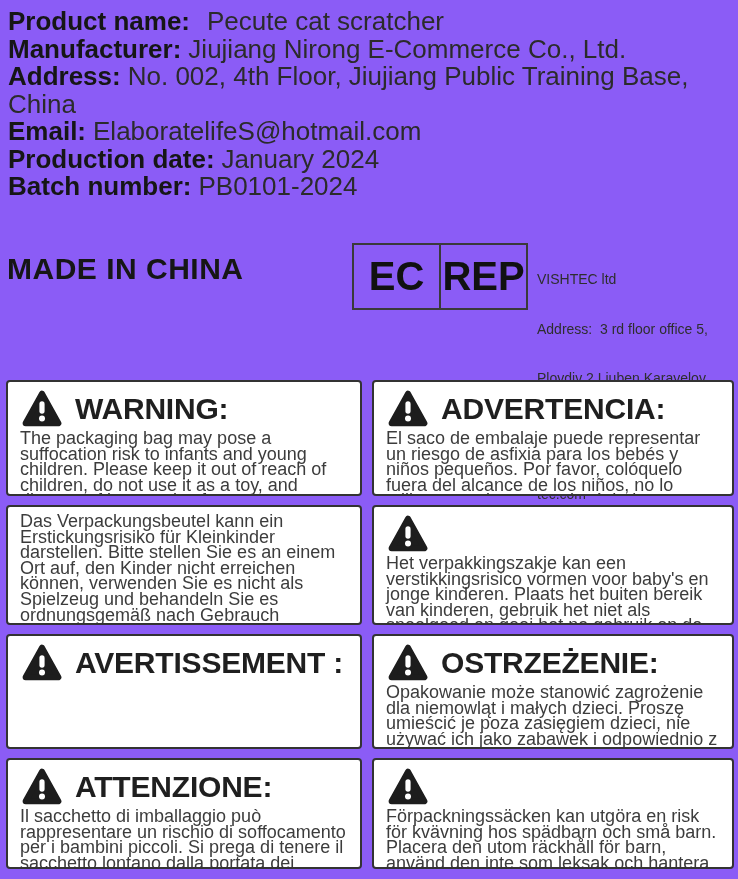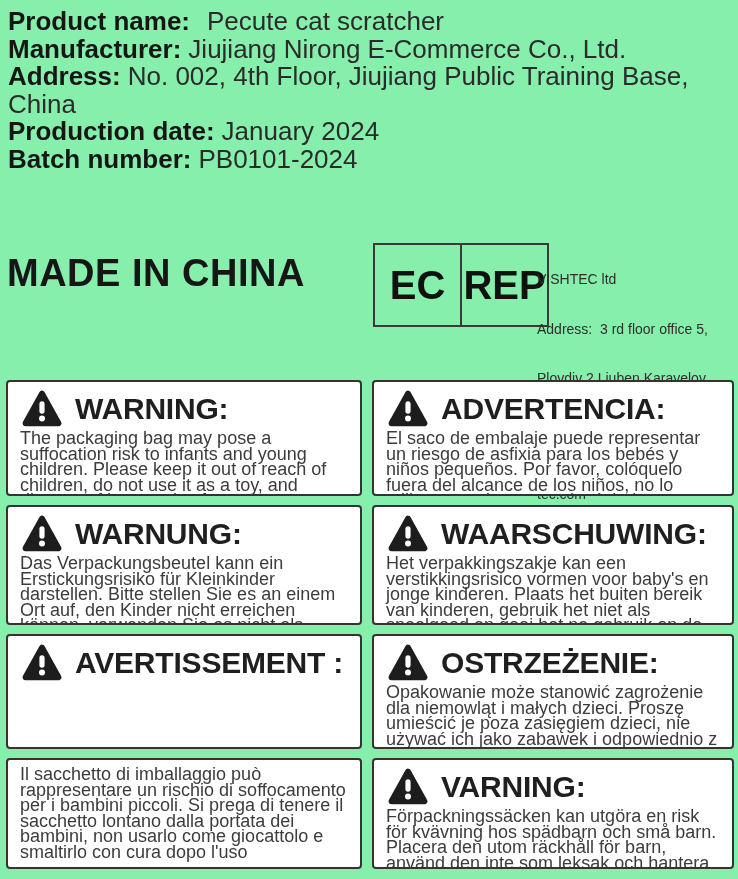--- a/index.html
+++ b/index.html
@@ -1,43 +1,42 @@
 <!DOCTYPE html>
 <html><head>
 <meta charset="utf-8">
 <style>
   html,body{margin:0;padding:0;background:#fff;}
   .page{
     position:relative;
     width:738px;height:879px;
-    background:#86efac;
+    background:#8b5cf6;
     overflow:hidden;
     font-family:"Liberation Sans","DejaVu Sans",sans-serif;
     color:#1c1c1c;
   }
   
   .top-section{
     position:absolute;top:8px;left:8px;right:4px;
     font-size:26px;line-height:27.5px;color:#222;
   }
   .info-line .label{font-weight:bold;color:#161616;margin-right:7px;}
   .info-line .label:empty{margin-right:0;}
   .info-line.wide-gap .value{margin-left:10px;}
   .info-line .value{color:#2b2b2b;}
   
   .made-in-china{
     position:absolute;left:7px;top:252px;
-    font-size:38px;font-weight:bold;letter-spacing:.5px;color:#161616;
+    font-size:30px;font-weight:bold;letter-spacing:.5px;color:#161616;
   }
   .ec-rep-box{
     position:absolute;left:352px;top:243px;
-    width:176px;height:84px;box-sizing:border-box;
+    width:176px;height:67px;box-sizing:border-box;
     border:2px solid #3a3a3a;
     display:flex;
-    margin-left:21px;
   }
   .ec-cell{
     flex:1;display:flex;align-items:center;justify-content:center;
     font-size:40px;font-weight:bold;color:#111;
   }
   .ec-cell.first{border-right:2px solid #3a3a3a;}
   .vishtec-block{
     position:absolute;left:537px;top:238px;width:200px;
     font-size:14px;line-height:16.5px;color:#2e2e2e;
     white-space:pre-wrap;
@@ -83,20 +82,23 @@
     <div class="info-line">
       <span class="label">Manufacturer:</span><span class="value">Jiujiang Nirong E-Commerce Co., Ltd.</span>
     </div>
     <div class="info-line">
       <span class="label">Address:</span><span class="value">No. 002, 4th Floor, Jiujiang Public Training Base,</span>
     </div>
     <div class="info-line">
       <span class="label"></span><span class="value">China</span>
     </div>
     <div class="info-line">
+      <span class="label">Email:</span><span class="value">ElaboratelifeS@hotmail.com</span>
+    </div>
+    <div class="info-line">
       <span class="label">Production date:</span><span class="value">January 2024</span>
     </div>
     <div class="info-line">
       <span class="label">Batch number:</span><span class="value">PB0101-2024</span>
     </div>
   </div>
 
   <div class="made-in-china">MADE IN CHINA</div>
 
   <div class="ec-rep-box">
@@ -132,39 +134,30 @@
           <path d="M50 9 L91 83 L9 83 Z" fill="#1d1d1d" stroke="#1d1d1d" stroke-width="15" stroke-linejoin="round"></path>
           <rect x="43.5" y="28" width="13" height="31" rx="6.5" fill="#fff"></rect>
           <circle cx="50" cy="71" r="7.5" fill="#fff"></circle>
         </svg>
         <span class="warning-title">ADVERTENCIA:</span>
       </div>
       <div class="warning-body">El saco de embalaje puede representar un riesgo de asfixia para los bebés y niños pequeños. Por favor, colóquelo fuera del alcance de los niños, no lo utilice como juguete y deséchelo adecuadamente después de usarlo</div>
     </div>
 
     <div class="warning-box">
-      <div class="warning-header">
-        <svg class="warning-icon" viewBox="0 0 100 92">
-          <path d="M50 9 L91 83 L9 83 Z" fill="#1d1d1d" stroke="#1d1d1d" stroke-width="15" stroke-linejoin="round"></path>
-          <rect x="43.5" y="28" width="13" height="31" rx="6.5" fill="#fff"></rect>
-          <circle cx="50" cy="71" r="7.5" fill="#fff"></circle>
-        </svg>
-        <span class="warning-title">WARNUNG:</span>
-      </div>
       <div class="warning-body">Das Verpackungsbeutel kann ein Erstickungsrisiko für Kleinkinder darstellen. Bitte stellen Sie es an einem Ort auf, den Kinder nicht erreichen können, verwenden Sie es nicht als Spielzeug und behandeln Sie es ordnungsgemäß nach Gebrauch</div>
     </div>
 
     <div class="warning-box">
       <div class="warning-header">
         <svg class="warning-icon" viewBox="0 0 100 92">
           <path d="M50 9 L91 83 L9 83 Z" fill="#1d1d1d" stroke="#1d1d1d" stroke-width="15" stroke-linejoin="round"></path>
           <rect x="43.5" y="28" width="13" height="31" rx="6.5" fill="#fff"></rect>
           <circle cx="50" cy="71" r="7.5" fill="#fff"></circle>
         </svg>
-        <span class="warning-title">WAARSCHUWING:</span>
       </div>
       <div class="warning-body">Het verpakkingszakje kan een verstikkingsrisico vormen voor baby's en jonge kinderen. Plaats het buiten bereik van kinderen, gebruik het niet als speelgoed en gooi het na gebruik op de juiste manier weg</div>
     </div>
 
     <div class="warning-box">
       <div class="warning-header">
         <svg class="warning-icon" viewBox="0 0 100 92">
           <path d="M50 9 L91 83 L9 83 Z" fill="#1d1d1d" stroke="#1d1d1d" stroke-width="15" stroke-linejoin="round"></path>
           <rect x="43.5" y="28" width="13" height="31" rx="6.5" fill="#fff"></rect>
           <circle cx="50" cy="71" r="7.5" fill="#fff"></circle>
@@ -179,29 +172,36 @@
           <path d="M50 9 L91 83 L9 83 Z" fill="#1d1d1d" stroke="#1d1d1d" stroke-width="15" stroke-linejoin="round"></path>
           <rect x="43.5" y="28" width="13" height="31" rx="6.5" fill="#fff"></rect>
           <circle cx="50" cy="71" r="7.5" fill="#fff"></circle>
         </svg>
         <span class="warning-title">OSTRZEŻENIE:</span>
       </div>
       <div class="warning-body">Opakowanie może stanowić zagrożenie dla niemowląt i małych dzieci. Proszę umieścić je poza zasięgiem dzieci, nie używać ich jako zabawek i odpowiednio z nich zrobić po ich użyciu</div>
     </div>
 
     <div class="warning-box">
+      <div class="warning-header">
+        <svg class="warning-icon" viewBox="0 0 100 92">
+          <path d="M50 9 L91 83 L9 83 Z" fill="#1d1d1d" stroke="#1d1d1d" stroke-width="15" stroke-linejoin="round"></path>
+          <rect x="43.5" y="28" width="13" height="31" rx="6.5" fill="#fff"></rect>
+          <circle cx="50" cy="71" r="7.5" fill="#fff"></circle>
+        </svg>
+        <span class="warning-title">ATTENZIONE:</span>
+      </div>
       <div class="warning-body">Il sacchetto di imballaggio può rappresentare un rischio di soffocamento per i bambini piccoli. Si prega di tenere il sacchetto lontano dalla portata dei bambini, non usarlo come giocattolo e smaltirlo con cura dopo l'uso</div>
     </div>
 
     <div class="warning-box">
       <div class="warning-header">
         <svg class="warning-icon" viewBox="0 0 100 92">
           <path d="M50 9 L91 83 L9 83 Z" fill="#1d1d1d" stroke="#1d1d1d" stroke-width="15" stroke-linejoin="round"></path>
           <rect x="43.5" y="28" width="13" height="31" rx="6.5" fill="#fff"></rect>
           <circle cx="50" cy="71" r="7.5" fill="#fff"></circle>
         </svg>
-        <span class="warning-title">VARNING:</span>
       </div>
       <div class="warning-body">Förpackningssäcken kan utgöra en risk för kvävning hos spädbarn och små barn. Placera den utom räckhåll för barn, använd den inte som leksak och hantera den ordentligt efter användning</div>
     </div>
 
   </div>
 </div>
 
 </body></html>

